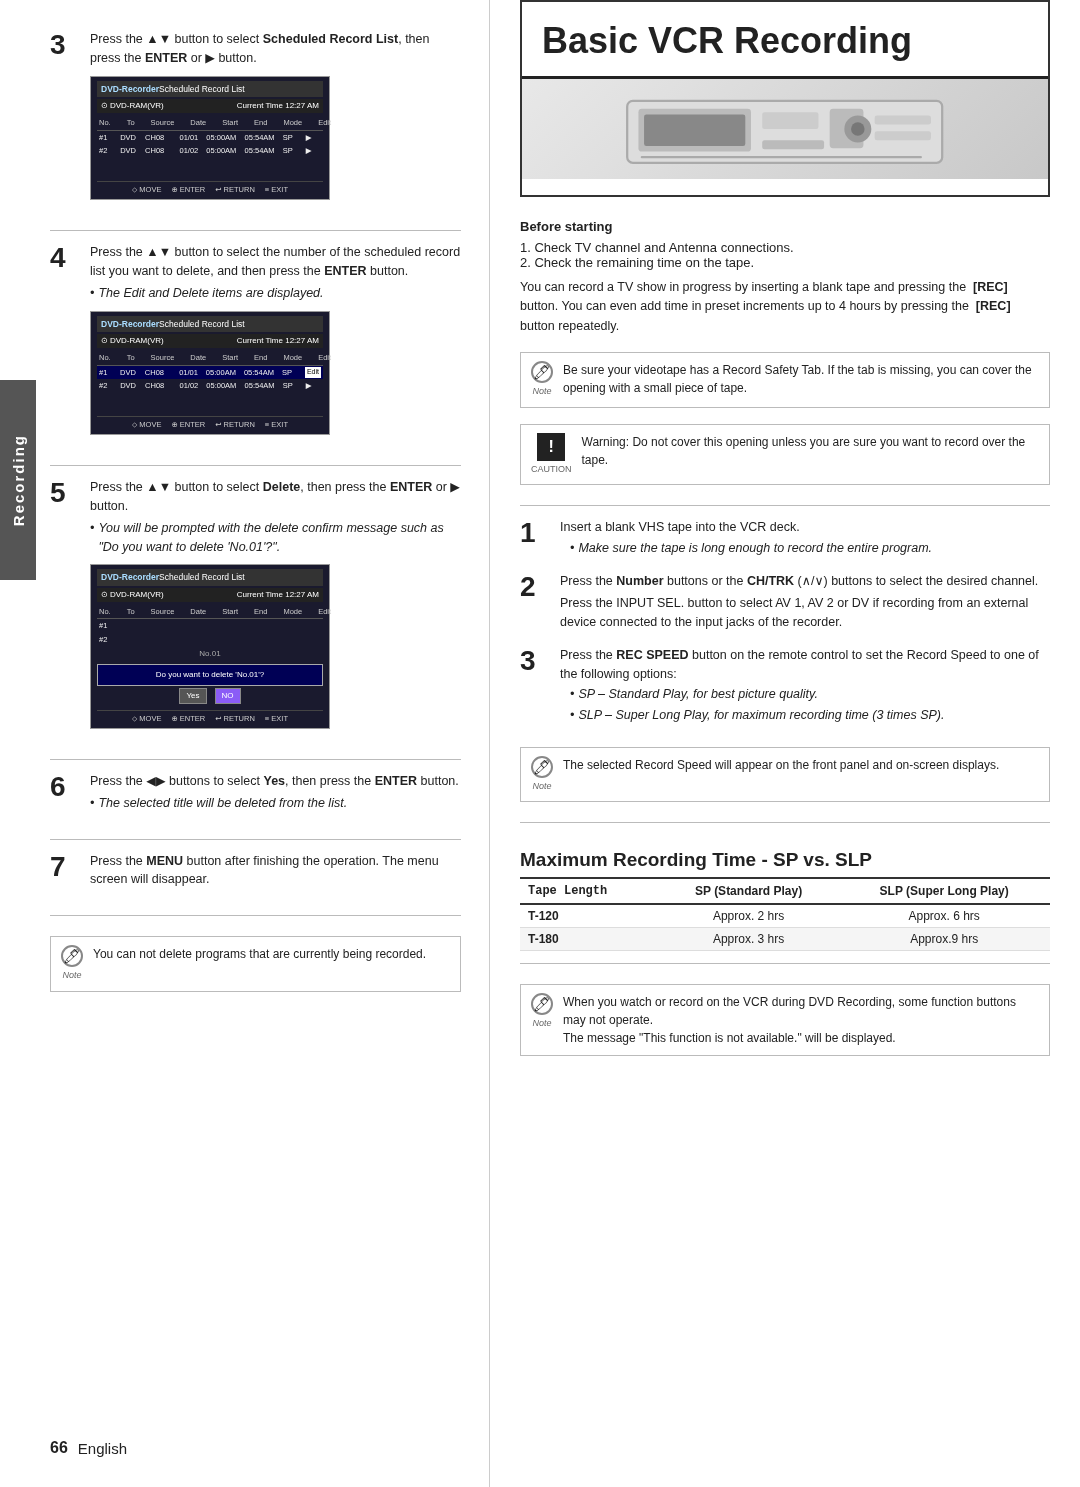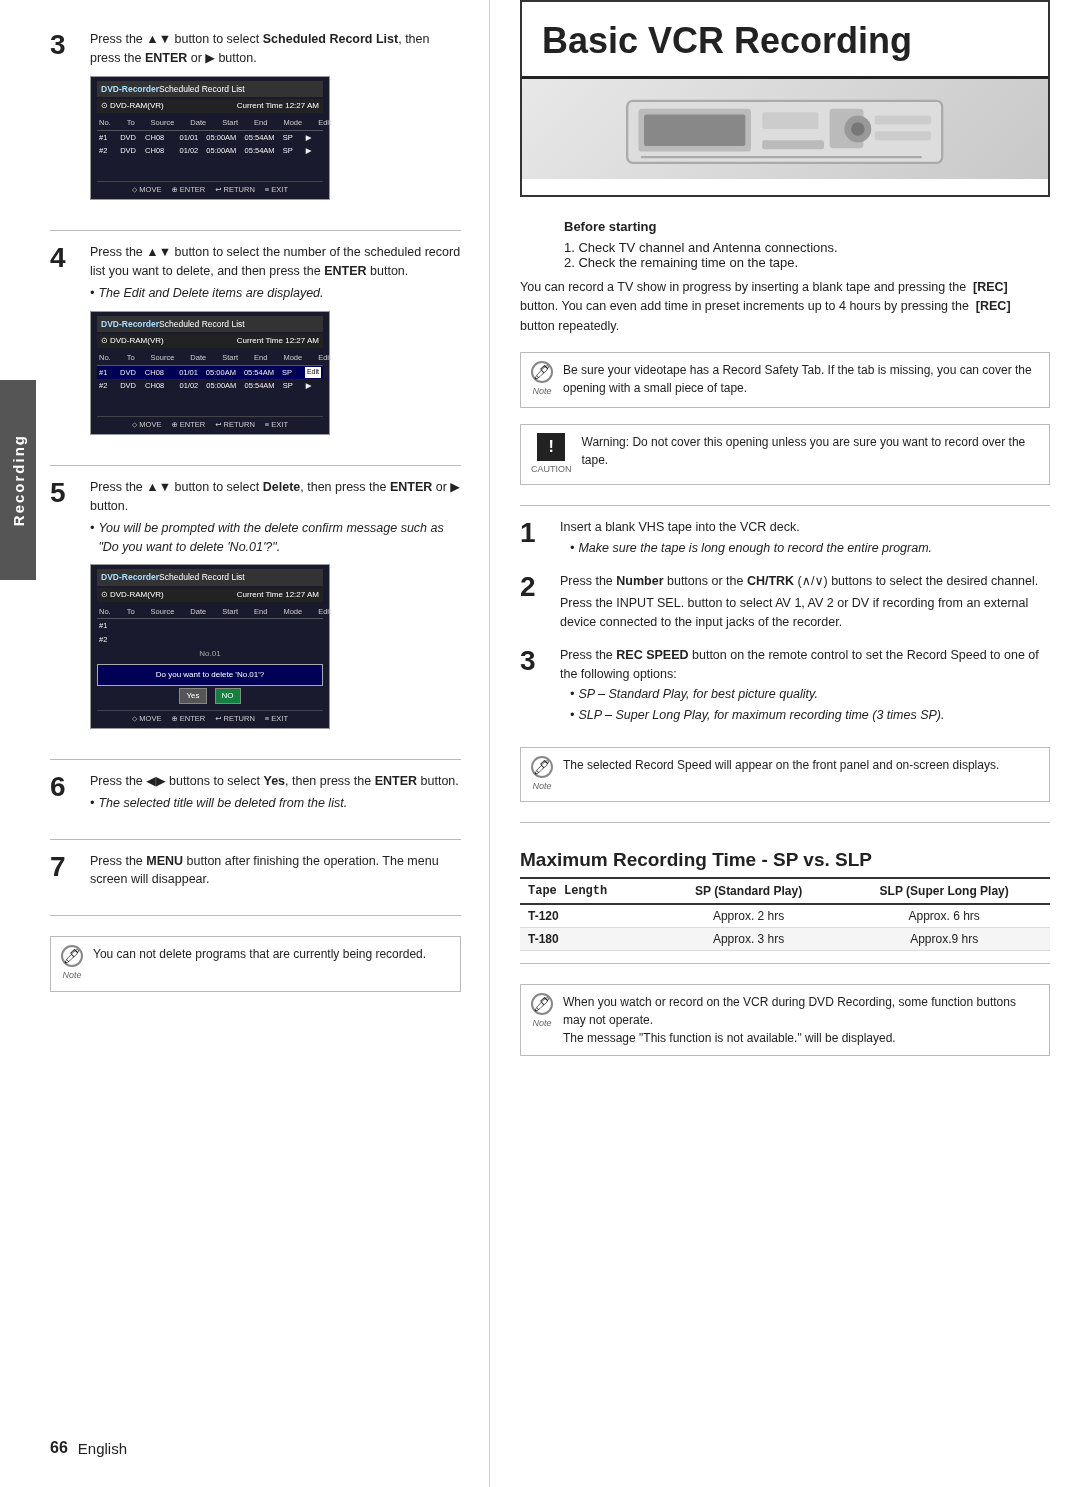--- a/index.html
+++ b/index.html
@@ -267,21 +267,20 @@
     
     .max-rec-title {
       font-size: 19px;
       font-weight: bold;
       margin: 14px 0 6px 0;
       color: #222;
     }
     
     .before-starting {
       padding: 12px 0 8px 0;
-      margin-left: 44px;
     }
     .before-starting-title {
       font-weight: bold;
       font-size: 13px;
       margin-bottom: 6px;
     }
     
     .left-step-area {
       flex: 1;
       display: flex;
@@ -310,21 +309,21 @@
       margin-top: 2px;
     }
     .del-btn-yes {
       background: #555;
       color: #fff;
       padding: 1px 6px;
       font-size: 8px;
       border: 1px solid #888;
     }
     .del-btn-no {
-      background: #15803d;
+      background: #8b5cf6;
       color: #fff;
       padding: 1px 6px;
       font-size: 8px;
       border: 1px solid #888;
     }
     .icon-note {
       display: inline-block;
       width: 22px;
       height: 22px;
       border: 2px solid #888;

